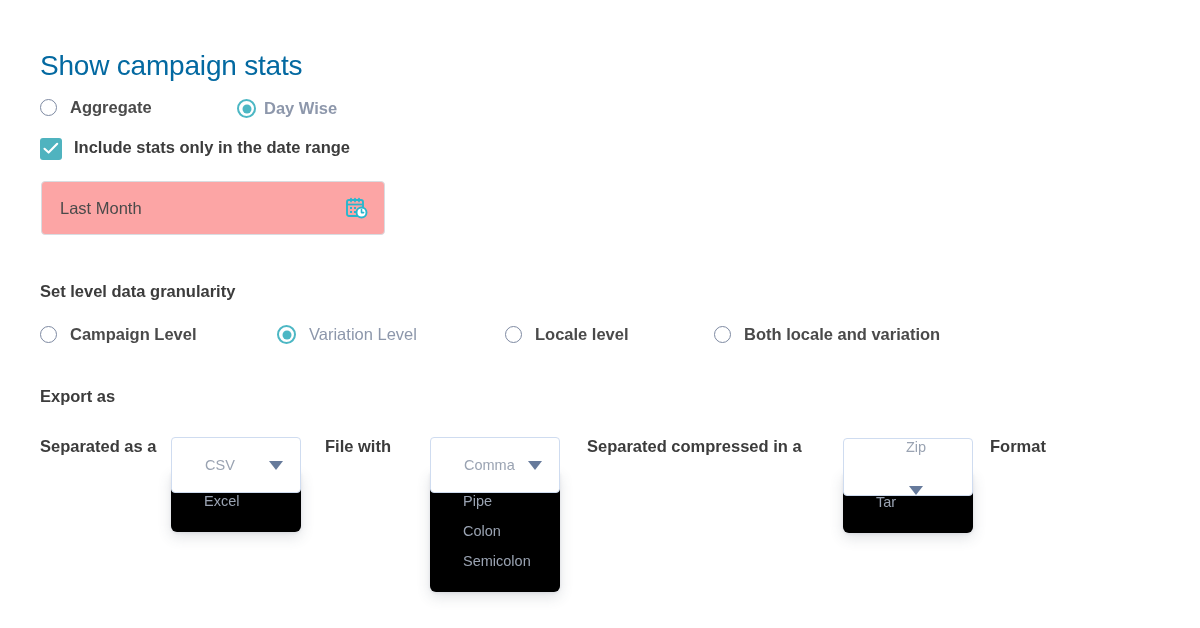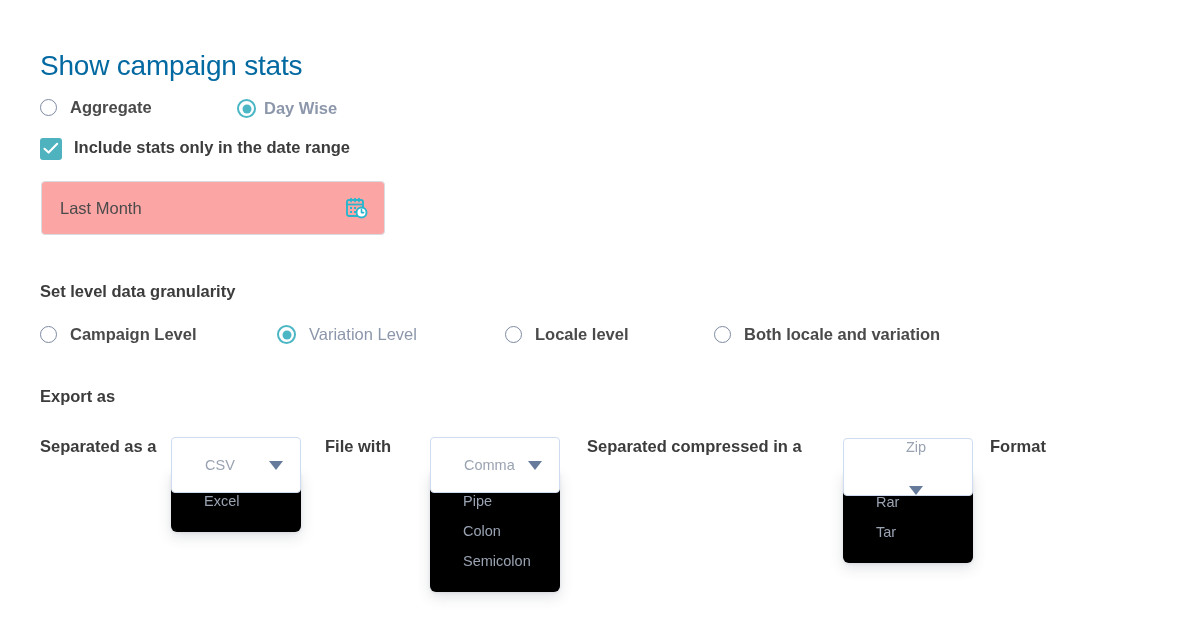--- a/index.html
+++ b/index.html
@@ -309,20 +309,19 @@
   </div>
 
   <div class="export-label" style="left:587px;">Separated compressed in a</div>
 
   <div class="dropdown" id="dd-archive">
     <div class="dd-control">
       <span class="dd-value">Zip</span>
       <span class="dd-arrow"></span>
     </div>
     <div class="dd-panel">
-      <div class="dd-item">Rar</div>
       <div class="dd-item">Tar</div>
     </div>
   </div>
 
   <div class="export-label" style="left:990px;">Format</div>
 
 </div>
 
 </body></html>

